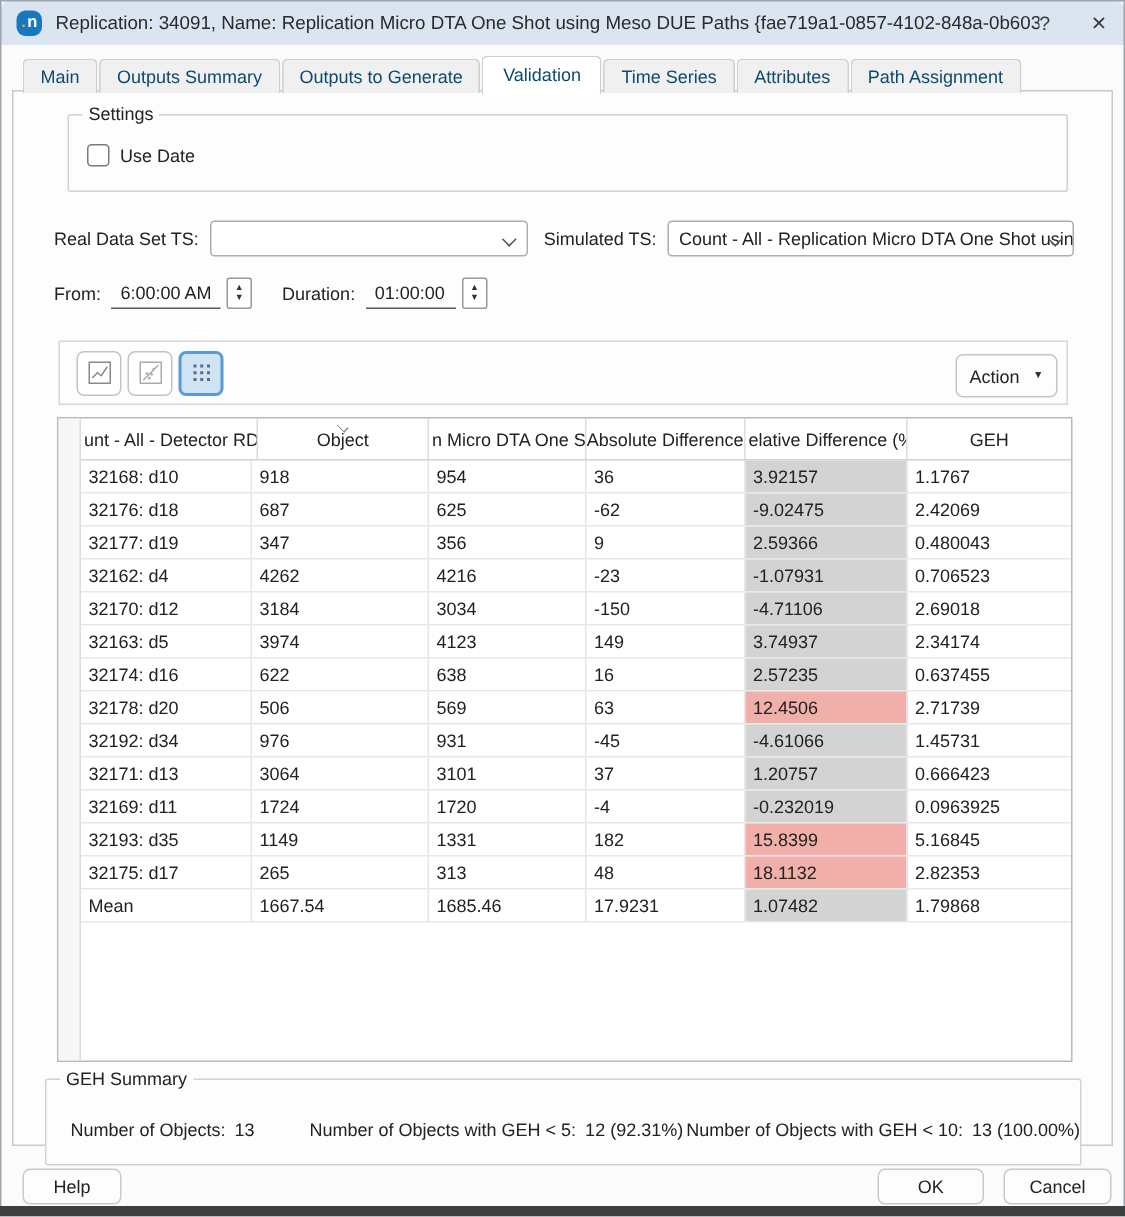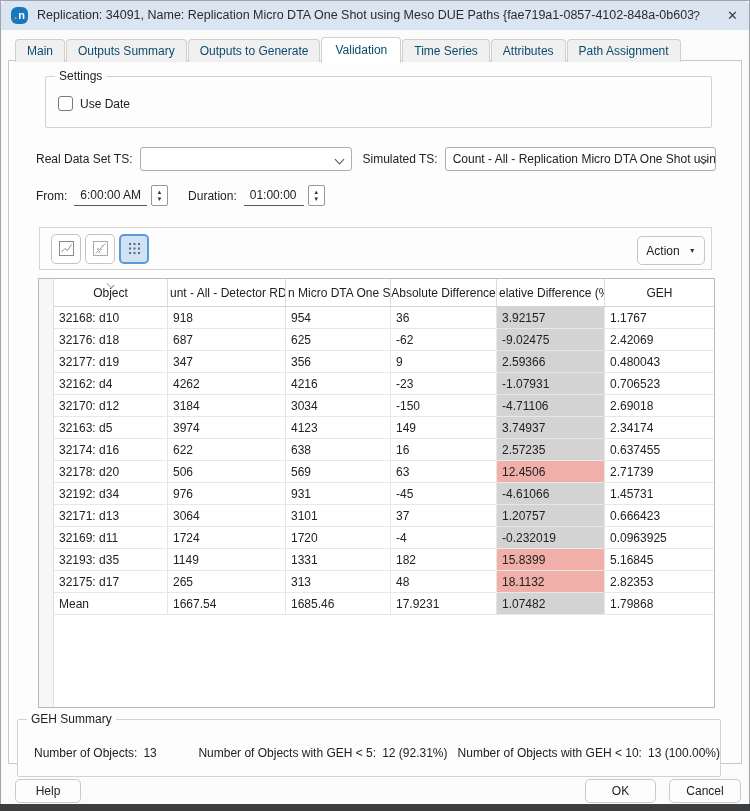--- a/index.html
+++ b/index.html
@@ -51,21 +51,21 @@
   .hcell.center{justify-content:center;}
   .hcell.clip{padding-left:2px;}
   .trow{display:flex;margin-left:15px;height:21px;border-bottom:1px solid #e8e8e8;}
   .cell{display:flex;align-items:center;box-sizing:border-box;border-right:1px solid #e6e6e6;overflow:hidden;white-space:nowrap;padding-left:5px;}
   .c0{width:114px;} .c1{width:118px;} .c2{width:105px;} .c3{width:106px;} .c4{width:108px;} .c5{width:109px;border-right:none;}
   .cell.gray{background:#d3d3d3;}
   .cell.red{background:#f0afa9;}
   .sort-chev{position:absolute;top:2px;left:50%;margin-left:-4px;width:7px;height:5px;}
   .sort-chev:before{content:"";position:absolute;left:0;top:0;width:6px;height:6px;border-right:1px solid #8a8a8a;border-bottom:1px solid #8a8a8a;transform:rotate(45deg) scale(1,0.6);}
   
-  .geh-group{margin:11px 20px 0 8px;height:56px;}
+  .geh-group{margin:11px 20px 0 21px;height:56px;}
   .geh-items{display:flex;padding:26px 0 0 16px;}
   .geh-item{white-space:nowrap;}
   .geh-item .lbl{margin-right:6px;}
   .gi1{width:170px;} .gi2{width:268px;}
   
   .footer{position:absolute;left:0;right:0;top:779px;height:25px;}
   .btn{position:absolute;height:24px;border:1px solid #c9c9c9;border-radius:5px;background:#fdfdfd;display:flex;align-items:center;justify-content:center;box-sizing:border-box;}
   .help-btn{left:15px;width:66px;}
   .ok-btn{right:94px;width:71px;}
   .cancel-btn{right:9px;width:72px;}
@@ -180,22 +180,22 @@
       </div>
       <div class="action-btn">
         <span>Action</span>
         <span class="action-caret">▼</span>
       </div>
     </div>
 
     <div class="vtable">
       <div class="table-gutter"></div>
       <div class="thead" id="table-head">
+          <div class="hcell c1 clip">unt - All - Detector RD</div>
           <div class="hcell c0 center"><span class="sort-chev"></span>Object</div>
-          <div class="hcell c1 clip">unt - All - Detector RD</div>
           <div class="hcell c2 clip">n Micro DTA One Shot</div>
           <div class="hcell c3 center">Absolute Difference</div>
           <div class="hcell c4 clip">elative Difference (%</div>
           <div class="hcell c5 center">GEH</div>
         </div>
       <div id="table-body">
           <div class="trow">
             <div class="cell c0">32168: d10</div>
             <div class="cell c1">918</div>
             <div class="cell c2">954</div>

